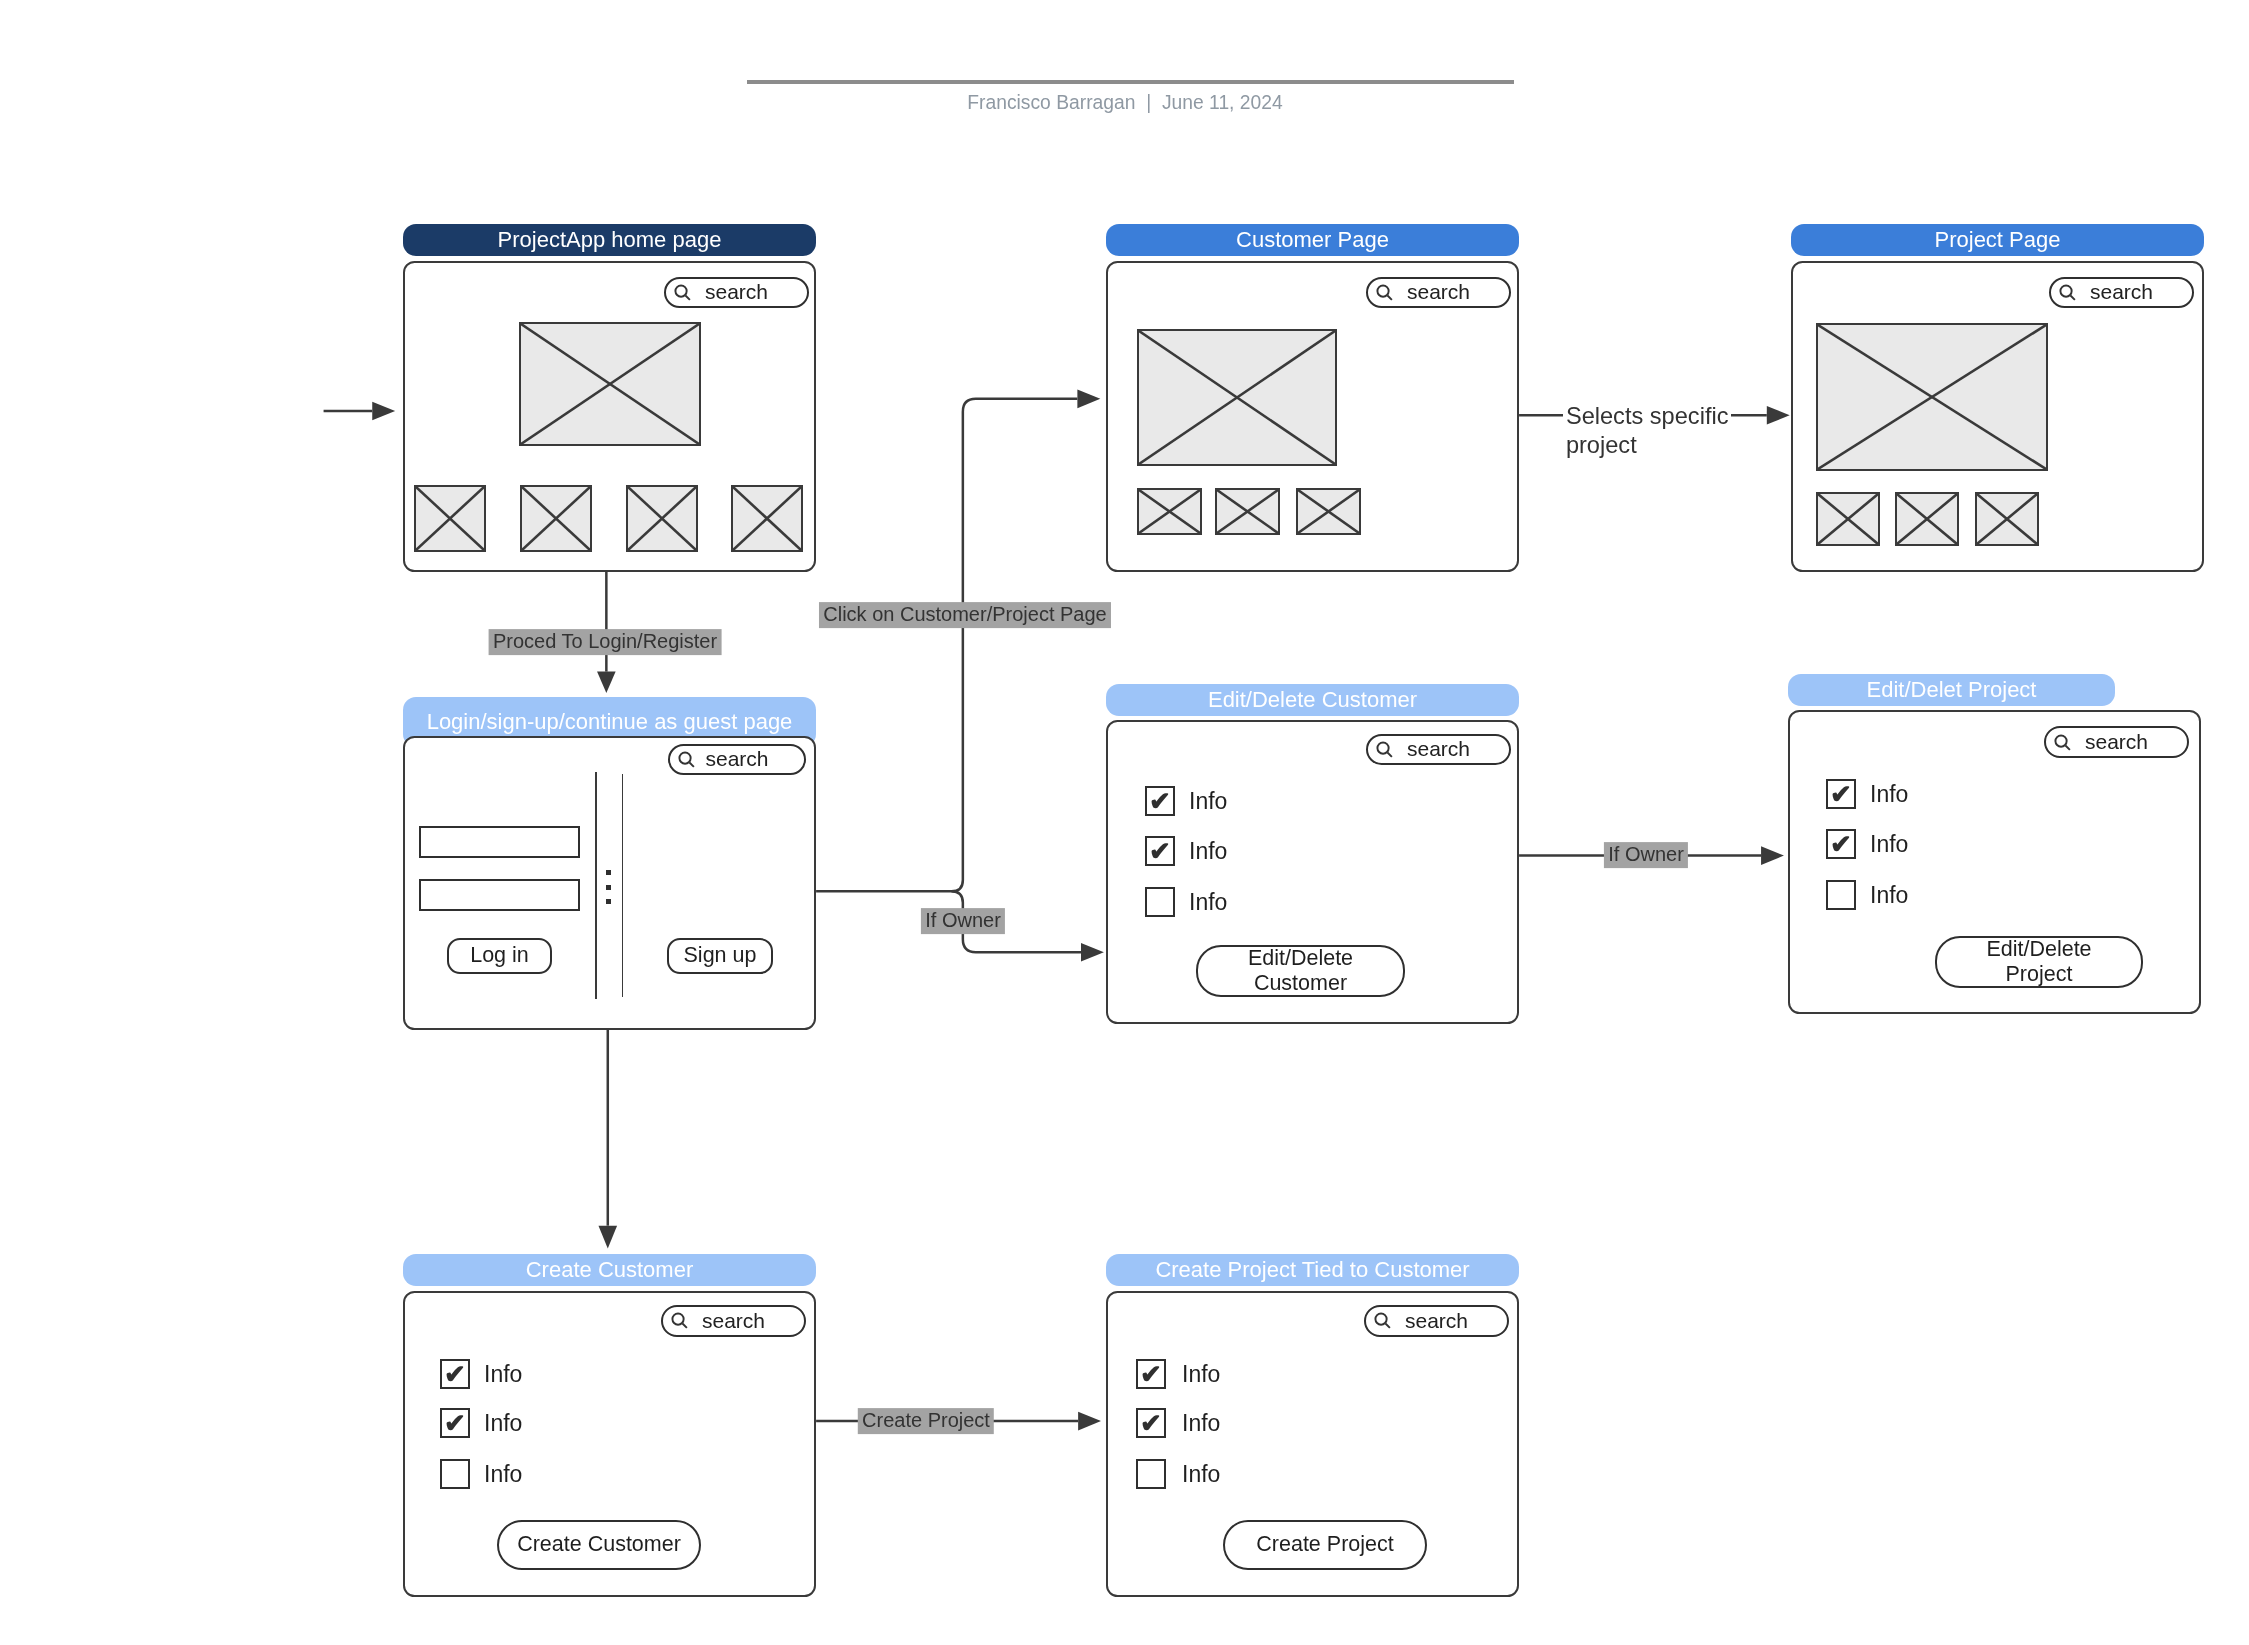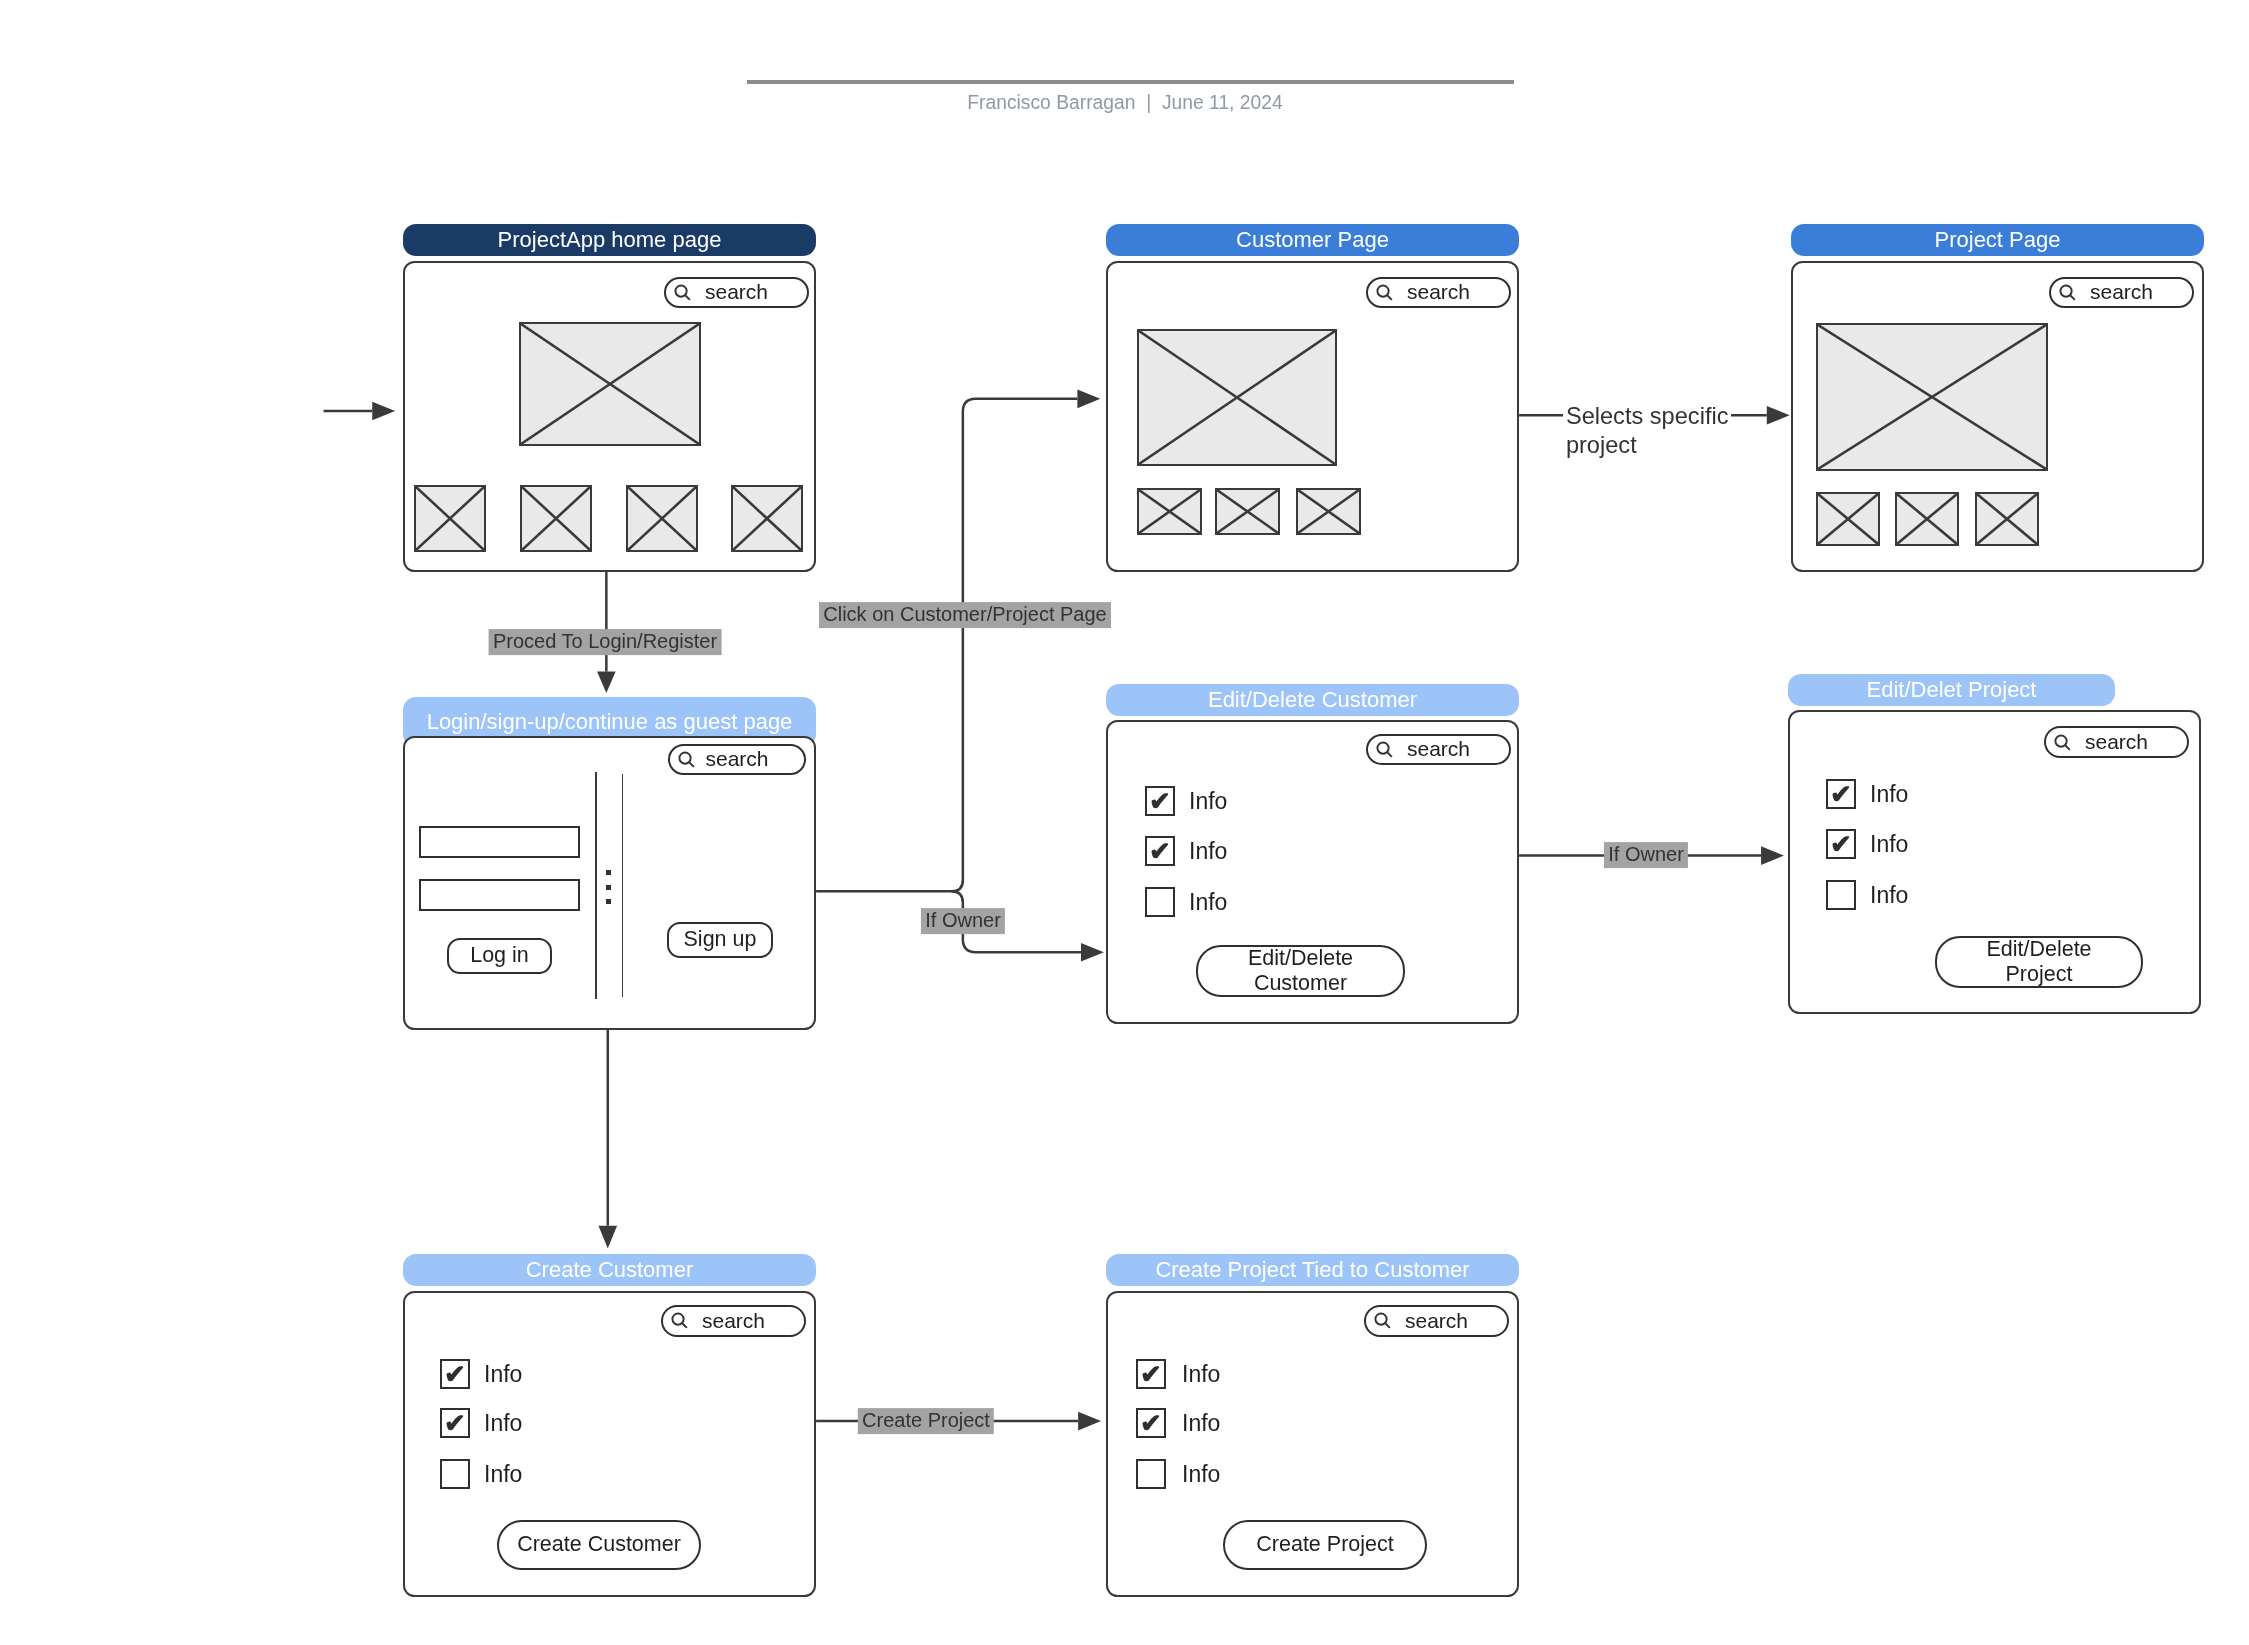--- a/index.html
+++ b/index.html
@@ -230,21 +230,21 @@
       <span>search</span>
     </div>
     <div class="input" style="left:13.6px;top:88px;width:161px;height:32px;"></div>
     <div class="input" style="left:13.6px;top:141px;width:161px;height:32px;"></div>
     <div class="btn" style="left:42px;top:200px;width:105px;height:36px;border-radius:13px;">Log in</div>
     <div class="vline" style="left:190px;top:34px;width:2.1px;height:227px;"></div>
     <div class="vline" style="left:217px;top:36px;width:1.4px;height:223px;"></div>
     <div class="dot" style="left:201px;top:132px;"></div>
     <div class="dot" style="left:201px;top:147px;"></div>
     <div class="dot" style="left:201px;top:161px;"></div>
-    <div class="btn" style="left:262px;top:184px;width:106px;height:36px;border-radius:13px;">Sign up</div>
+    <div class="btn" style="left:262px;top:200px;width:106px;height:36px;border-radius:13px;">Sign up</div>
   </div>
 
   <div class="hdr lblue module" style="left:1106px;top:684px;width:413px;">
     <span>Edit/Delete Customer</span>
   </div>
   <div class="bodybox module" style="left:1106px;top:720px;width:413px;height:304px;">
     <div class="search" style="left:258px;top:11.5px;width:145px;">
       <span class="s-icon">
         <svg viewBox="0 0 24 24">
             <circle cx="10" cy="10" r="7"></circle>

